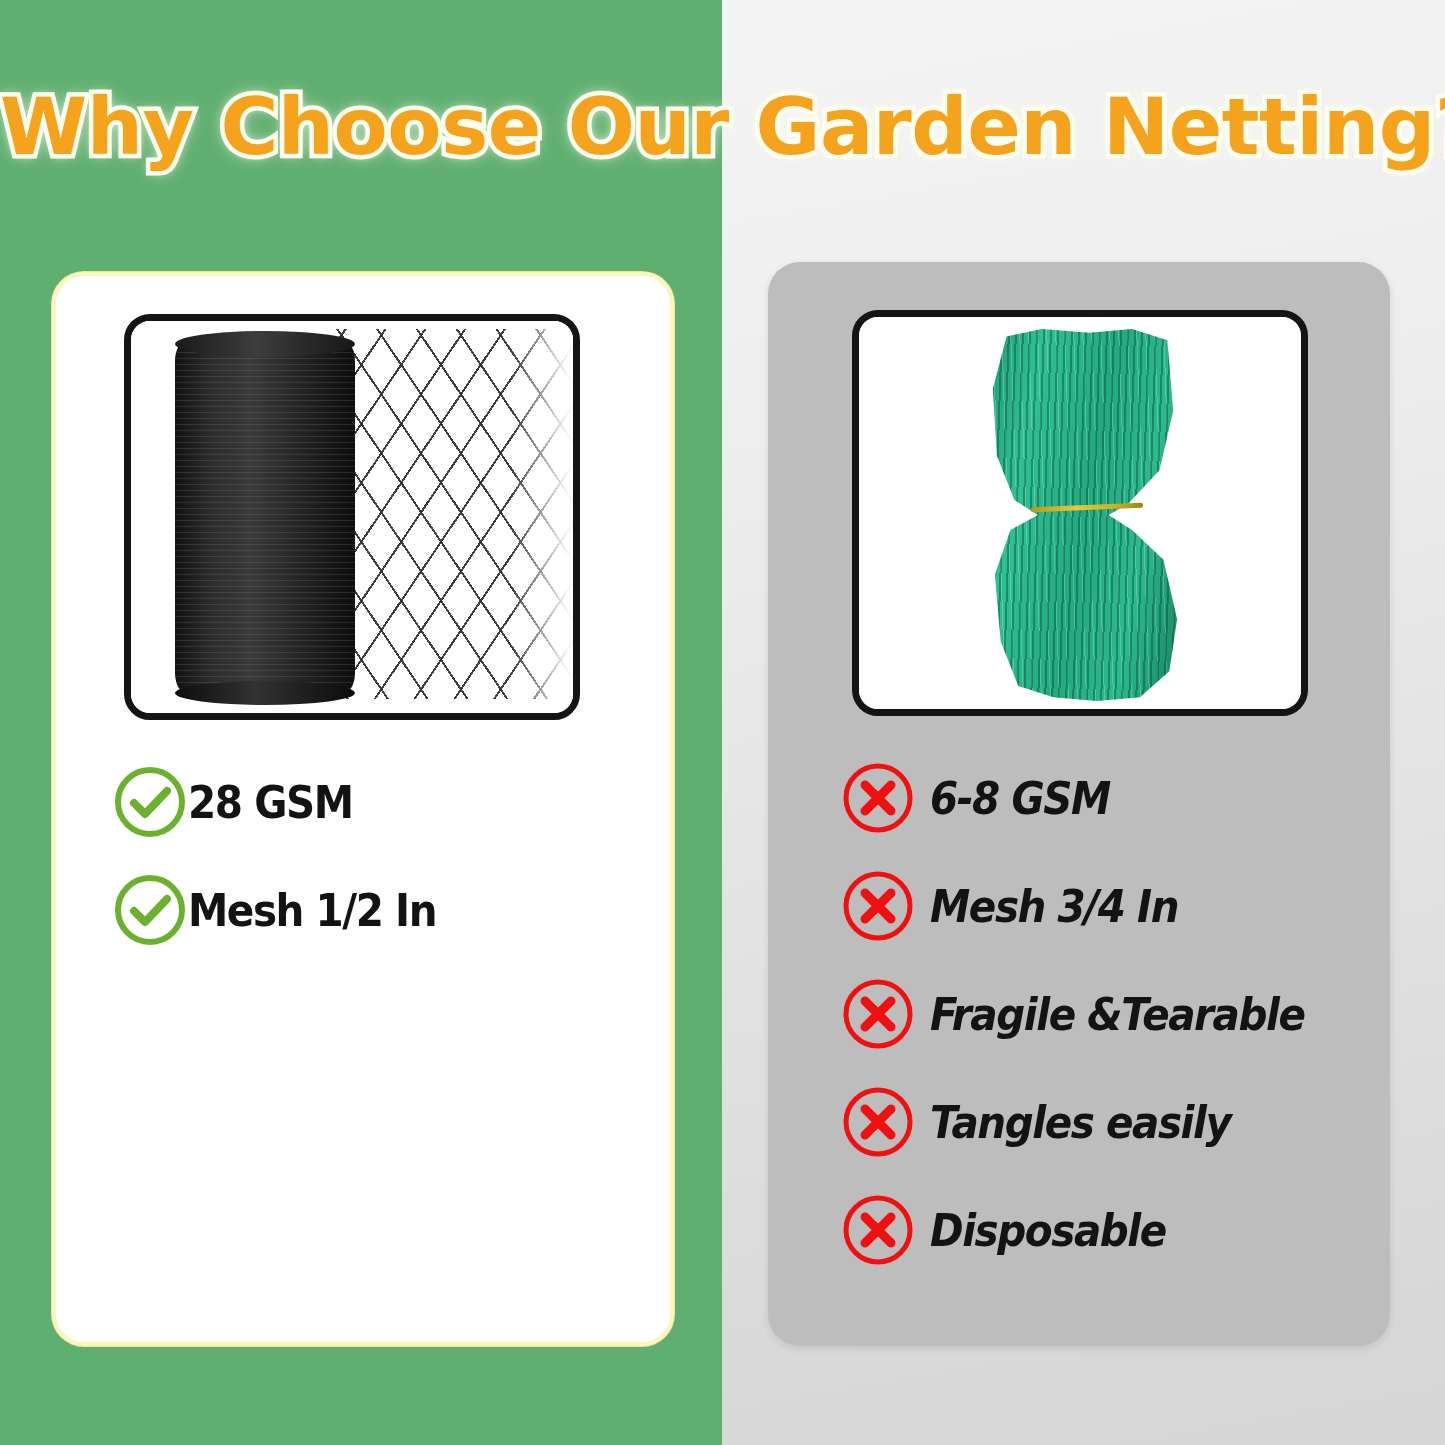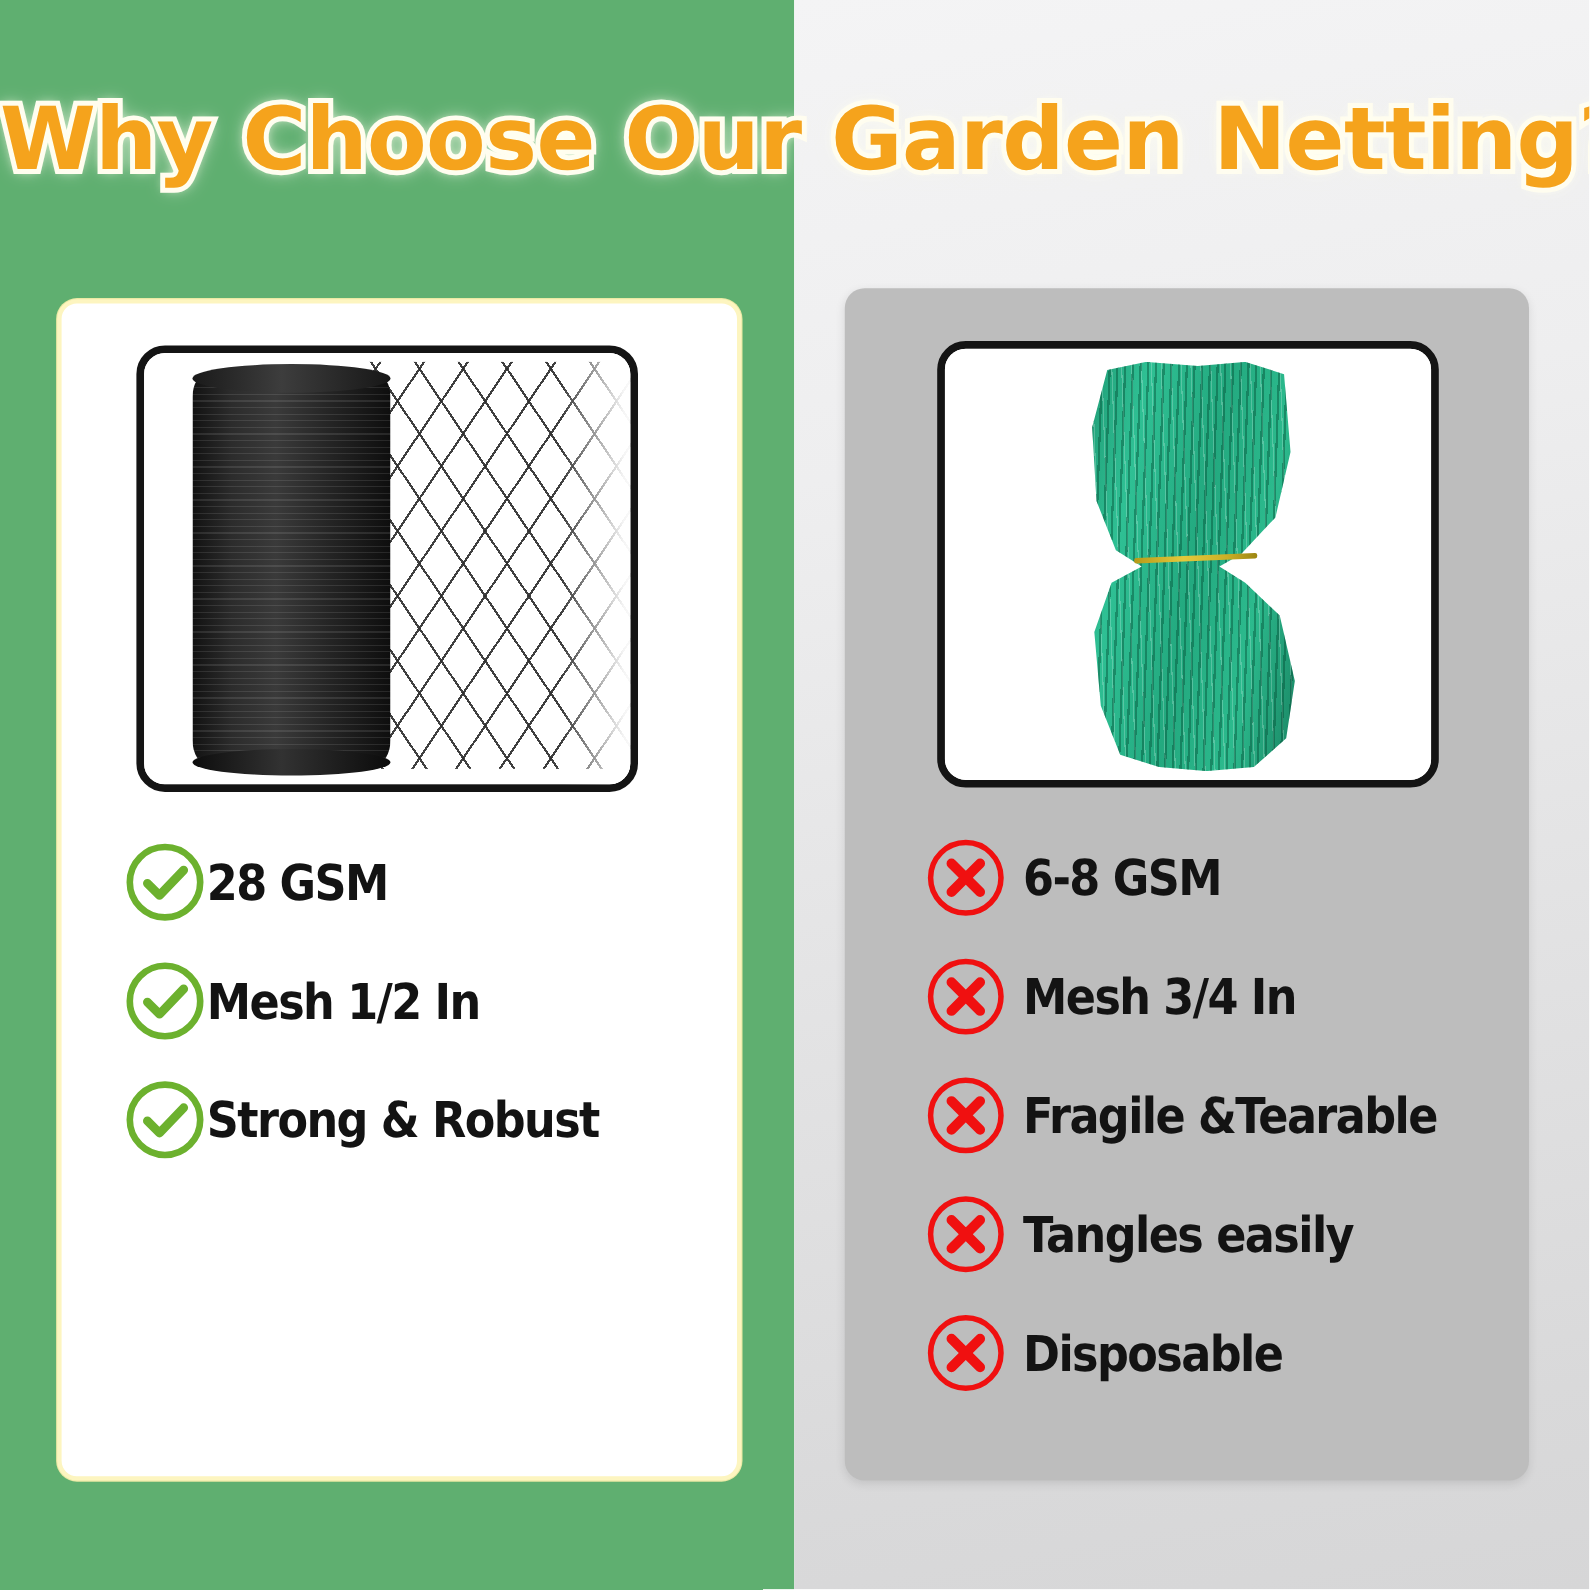--- a/index.html
+++ b/index.html
@@ -61,39 +61,40 @@
     paint-order: stroke fill;
     text-shadow:
       0 0 10px rgba(255,255,240,0.95),
       0 0 18px rgba(255,255,240,0.7);
     white-space: nowrap;
   }
 
   
   .card {
     position: absolute;
-    border-radius: 18px;
+    border-radius: 32px;
     box-sizing: border-box;
   }
   .card-left {
     left: 52px;
     top: 272px;
     width: 622px;
     height: 1074px;
     background: #ffffff;
     border: 4px solid #fdf5c0;
     box-shadow: 0 0 0 1px rgba(250,240,170,0.9);
   }
   .card-right {
     left: 768px;
     top: 262px;
     width: 622px;
     height: 1084px;
     background: #bdbdbd;
     box-shadow: 0 3px 9px rgba(0,0,0,0.10);
+    font-style: italic;
   }
 
   
   .photo-frame {
     position: absolute;
     background: #ffffff;
     border: 7px solid #141414;
     border-radius: 26px;
     overflow: hidden;
     box-sizing: border-box;
@@ -287,29 +288,20 @@
       <div class="feature-row">
         <span class="badge">
           <svg viewBox="0 0 76 76" xmlns="http://www.w3.org/2000/svg">
             <circle cx="38" cy="38" r="32" fill="none" stroke="#6CB12E" stroke-width="6"></circle>
             <path d="M22 39 L33 50 L55 27" fill="none" stroke="#6CB12E" stroke-width="8" stroke-linecap="round" stroke-linejoin="round"></path>
           </svg>
         </span>
         <span class="feature-text">Mesh 1/2 In</span>
       </div>
 
-      <div class="feature-row">
-        <span class="badge">
-          <svg viewBox="0 0 76 76" xmlns="http://www.w3.org/2000/svg">
-            <circle cx="38" cy="38" r="32" fill="none" stroke="#6CB12E" stroke-width="6"></circle>
-            <path d="M22 39 L33 50 L55 27" fill="none" stroke="#6CB12E" stroke-width="8" stroke-linecap="round" stroke-linejoin="round"></path>
-          </svg>
-        </span>
-        <span class="feature-text">Strong &amp; Robust</span>
-      </div>
 
 
 
     </div>
   </div>
 
   <div class="card card-right">
 
     <div class="photo-frame photo-frame-right">
       <div class="bundle-photo">

